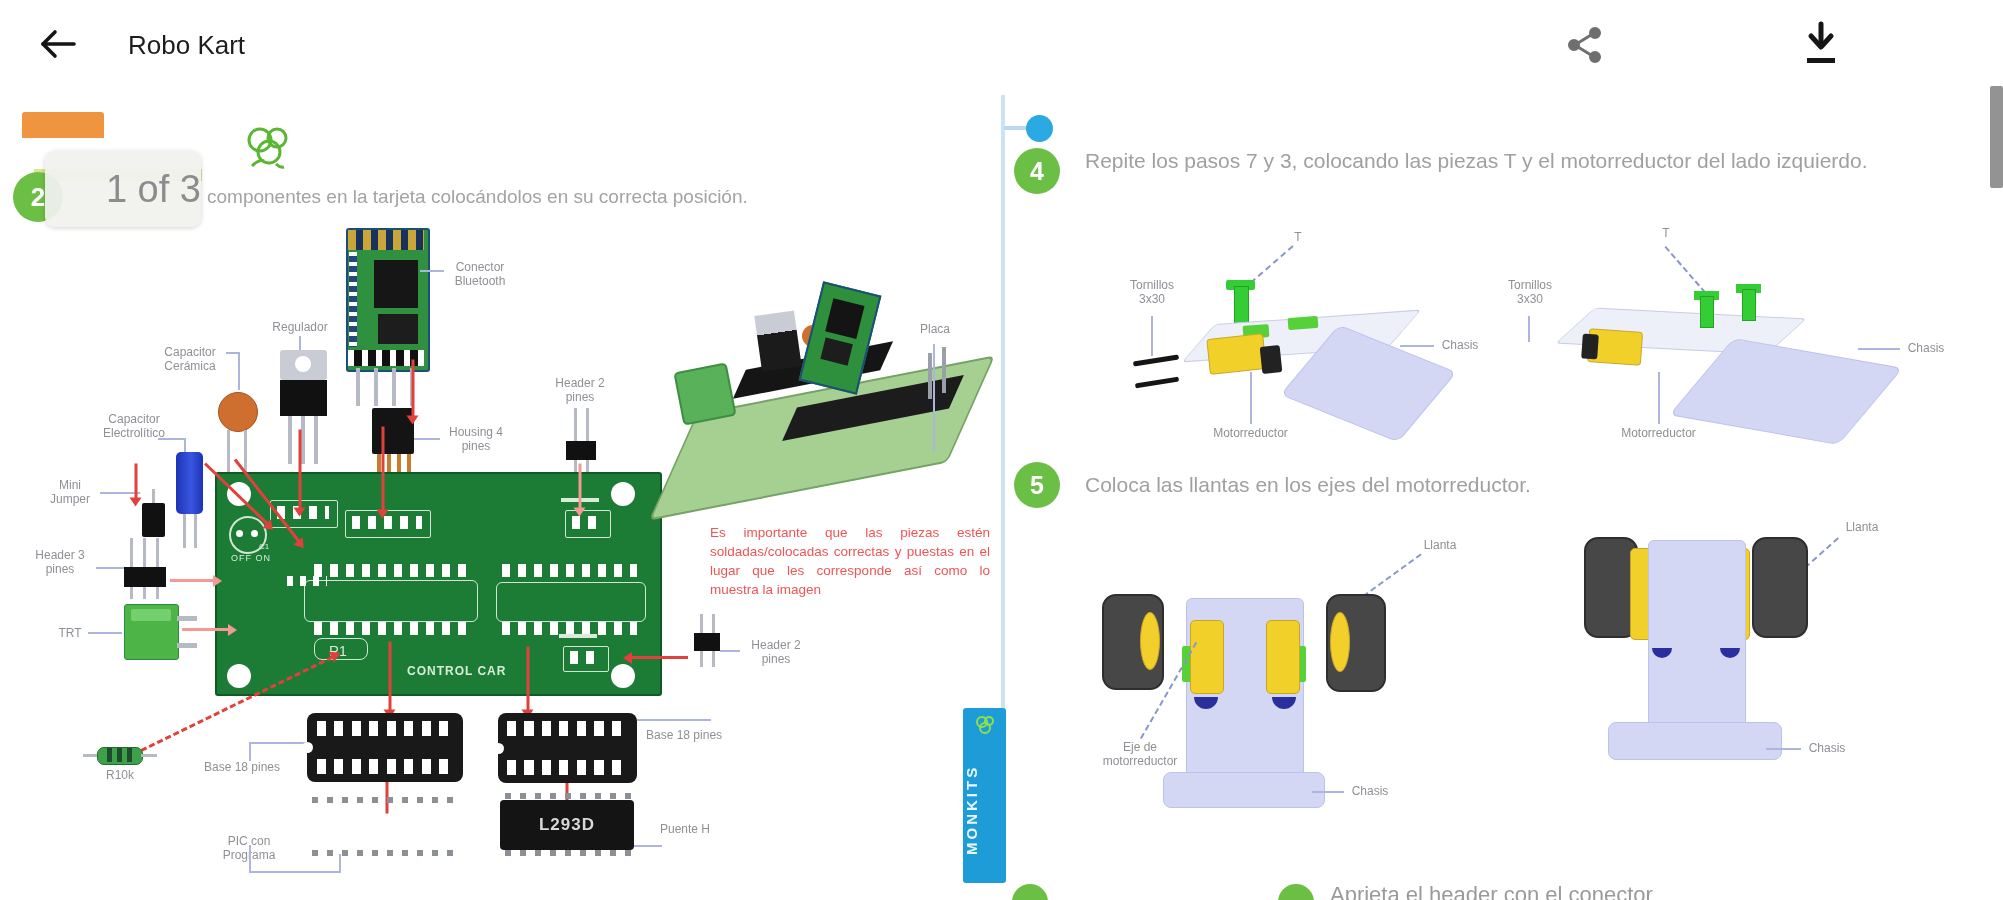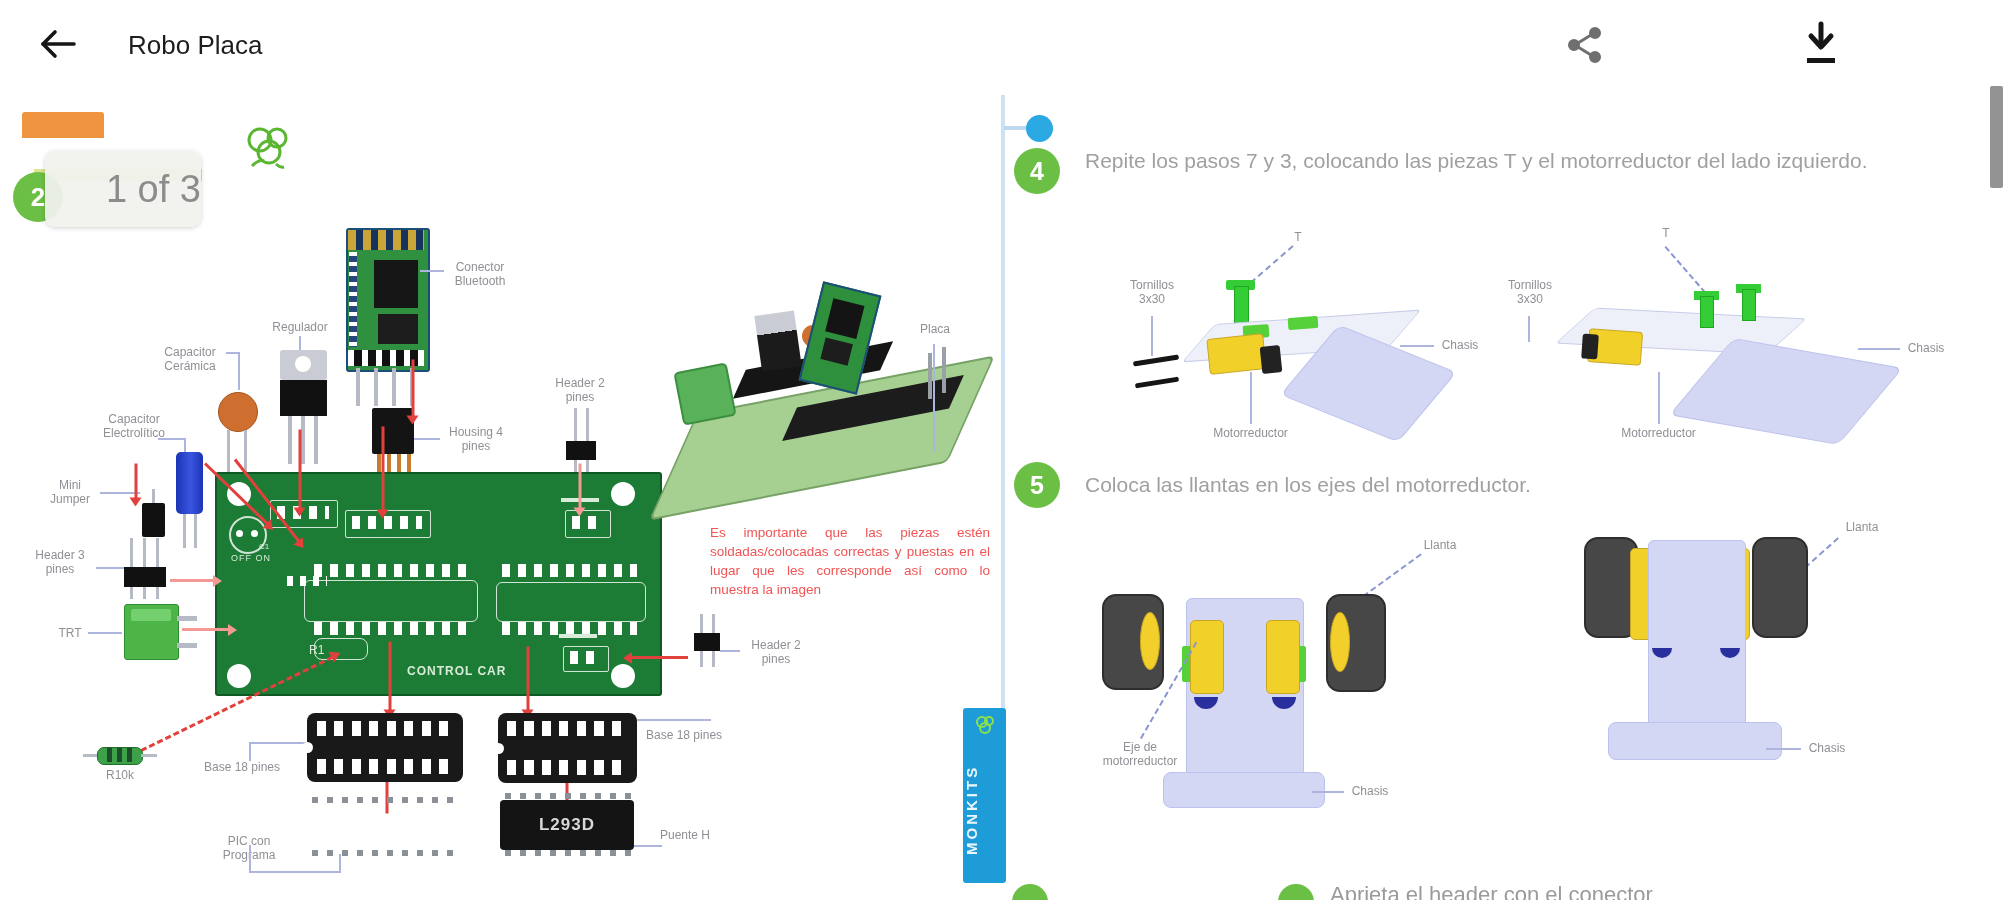--- a/index.html
+++ b/index.html
@@ -49,21 +49,21 @@
 
   <div class="a" style="left:0;top:0;width:2003px;height:92px;background:#fff;">
     <div class="a" style="left:38px;top:27px;width:44px;height:38px;cursor:pointer;">
       <svg width="40" height="34" viewBox="0 0 40 34">
           <g stroke="#151515" stroke-width="3.6" fill="none" stroke-linecap="round" stroke-linejoin="round">
             <line x1="36" y1="17" x2="5" y2="17"></line>
             <polyline points="17,5 5,17 17,29"></polyline>
           </g>
         </svg>
     </div>
-    <div class="a" style="left:128px;top:30px;font-size:26px;color:#1d1d1d;">Robo Placa</div>
+    <div class="a" style="left:128px;top:30px;font-size:26px;color:#1d1d1d;">Robo Kart</div>
     <div class="a" style="left:1566px;top:26px;width:40px;height:40px;cursor:pointer;">
       <svg width="38" height="38" viewBox="0 0 38 38">
           <g stroke="#6f6f6f" stroke-width="3" fill="#6f6f6f">
             <circle cx="29" cy="7" r="4.5"></circle>
             <circle cx="8" cy="19" r="4.5"></circle>
             <circle cx="29" cy="31" r="4.5"></circle>
             <line x1="12" y1="17" x2="25" y2="9"></line>
             <line x1="12" y1="21" x2="25" y2="29"></line>
           </g>
         </svg>
@@ -93,20 +93,21 @@
         </g>
       </svg>
   </div>
 
   <div class="stepc" style="left:13px;top:172px;width:50px;height:50px;font-size:26px;z-index:1;">
     <span>2</span>
   </div>
   <div class="a" style="left:45px;top:151px;width:156px;height:76px;background:rgba(241,241,238,.94);border-radius:10px;box-shadow:0 1px 5px rgba(0,0,0,.18);z-index:2;display:flex;align-items:center;justify-content:flex-end;">
     <span style="font-size:38px;color:#8c8c8c;">1 of 3</span>
   </div>
+  <div class="a" style="left:207px;top:186px;font-size:19px;color:#a3a3a3;white-space:nowrap;">componentes en la tarjeta colocándolos en su correcta posición.</div>
 
   <div class="a" style="left:346px;top:228px;width:80px;height:140px;background:#2f9140;border:2px solid #1c4f78;border-radius:3px;">
     <div class="a" style="left:0;top:0;width:76px;height:20px;background:repeating-linear-gradient(90deg,#caa53a 0 8px,#17335c 8px 15px);"></div>
     <div class="a" style="left:26px;top:30px;width:44px;height:48px;background:#161616;"></div>
     <div class="a" style="left:30px;top:84px;width:40px;height:30px;background:#1d1d1d;"></div>
     <div class="a" style="left:1px;top:22px;width:8px;height:95px;background:repeating-linear-gradient(180deg,#fff 0 4px,#26477e 4px 10px);"></div>
     <div class="a" style="left:0;top:120px;width:76px;height:16px;background:repeating-linear-gradient(90deg,#fff 0 6px,#111 6px 14px);"></div>
   </div>
   <div class="leg" style="left:356px;top:368px;width:4px;height:38px;"></div>
   <div class="leg" style="left:374px;top:368px;width:4px;height:38px;"></div>
@@ -214,21 +215,21 @@
 
     <div class="pads" style="left:285px;top:90px;width:135px;"></div>
     <div class="silkbox" style="left:279px;top:108px;width:148px;height:38px;border-radius:6px;"></div>
     <div class="pads" style="left:285px;top:148px;width:135px;"></div>
 
     <div class="a" style="left:342px;top:160px;width:38px;height:4px;background:#d9ecd9;"></div>
     <div class="silkbox" style="left:346px;top:172px;width:44px;height:24px;"></div>
     <div class="pads" style="left:353px;top:177px;width:30px;"></div>
 
     <div class="silkbox" style="left:97px;top:164px;width:52px;height:20px;border-radius:8px;"></div>
-    <div class="silk" style="left:92px;top:169px;font-size:12px;">R1</div>
+    <div class="silk" style="left:112px;top:169px;font-size:14px;">R1</div>
     <div class="silk" style="left:190px;top:190px;font-size:12px;font-weight:bold;letter-spacing:1px;">CONTROL CAR</div>
   </div>
 
   <div class="arr" style="left:413px;top:358px;width:58px;transform:rotate(90deg);"></div>
   <div class="arr" style="left:300px;top:428px;width:80px;transform:rotate(90deg);"></div>
   <div class="arr" style="left:383px;top:425px;width:85px;transform:rotate(90deg);"></div>
   <div class="arr pink" style="left:580px;top:462px;width:46px;transform:rotate(90deg);"></div>
   <div class="arr" style="left:136px;top:462px;width:36px;transform:rotate(90deg);"></div>
   <div class="arr pink" style="left:170px;top:579px;width:45px;"></div>
   <div class="arr pink" style="left:182px;top:628px;width:48px;"></div>
@@ -282,21 +283,21 @@
   <div class="pline" style="left:249px;top:845px;width:2px;height:28px;"></div>
   <div class="pline" style="left:249px;top:871px;width:92px;height:2px;"></div>
   <div class="pline" style="left:339px;top:854px;width:2px;height:19px;"></div>
 
   <div class="icpins" style="left:505px;top:793px;width:126px;"></div>
   <div class="ic" style="left:500px;top:800px;width:134px;height:50px;">
     <span style="font-size:17px;font-weight:bold;color:#d8d8d8;letter-spacing:1px;">L293D</span>
   </div>
   <div class="icpins" style="left:505px;top:850px;width:126px;"></div>
   <div class="pline" style="left:634px;top:845px;width:28px;height:2px;"></div>
-  <div class="lbl" style="left:660px;top:822px;width:70px;text-align:left;margin-top:6px;">Puente H</div>
+  <div class="lbl" style="left:660px;top:822px;width:70px;text-align:left;">Puente H</div>
 
   <div class="a" style="left:660px;top:295px;width:330px;height:230px;">
     <div class="a" style="left:10px;top:95px;width:300px;height:92px;background:#a6cf92;border:2px solid #76a265;border-radius:6px;transform:rotate(-11deg) skewX(-35deg);"></div>
     <div class="a" style="left:78px;top:62px;width:150px;height:26px;background:#151515;transform:rotate(-11deg) skewX(-35deg);"></div>
     <div class="a" style="left:128px;top:98px;width:170px;height:30px;background:#1c1c1c;transform:rotate(-11deg) skewX(-35deg);"></div>
     <div class="a" style="left:18px;top:72px;width:50px;height:50px;background:#59b15a;border:2px solid #3c8f3f;border-radius:5px;transform:rotate(-11deg);"></div>
     <div class="a" style="left:98px;top:18px;width:40px;height:56px;background:linear-gradient(#c9ccd4 35%,#1b1b1b 35%);transform:rotate(-8deg);"></div>
     <div class="a" style="left:142px;top:30px;width:22px;height:22px;background:#cf6f2f;border-radius:50%;"></div>
     <div class="a" style="left:150px;top:-8px;width:56px;height:98px;background:#2e8f3c;border:2px solid #1c4f78;transform:rotate(14deg);">
       <div class="a" style="left:12px;top:12px;width:32px;height:34px;background:#141414;"></div>

